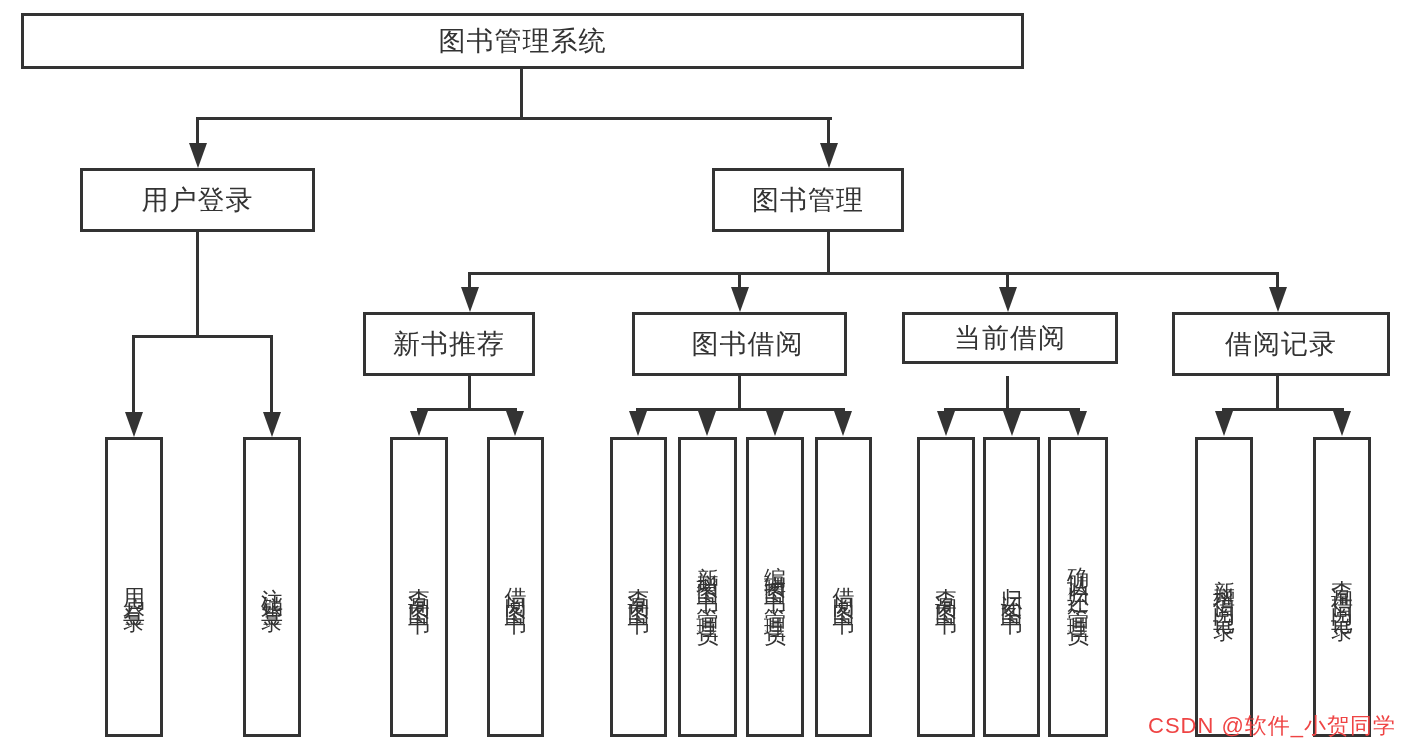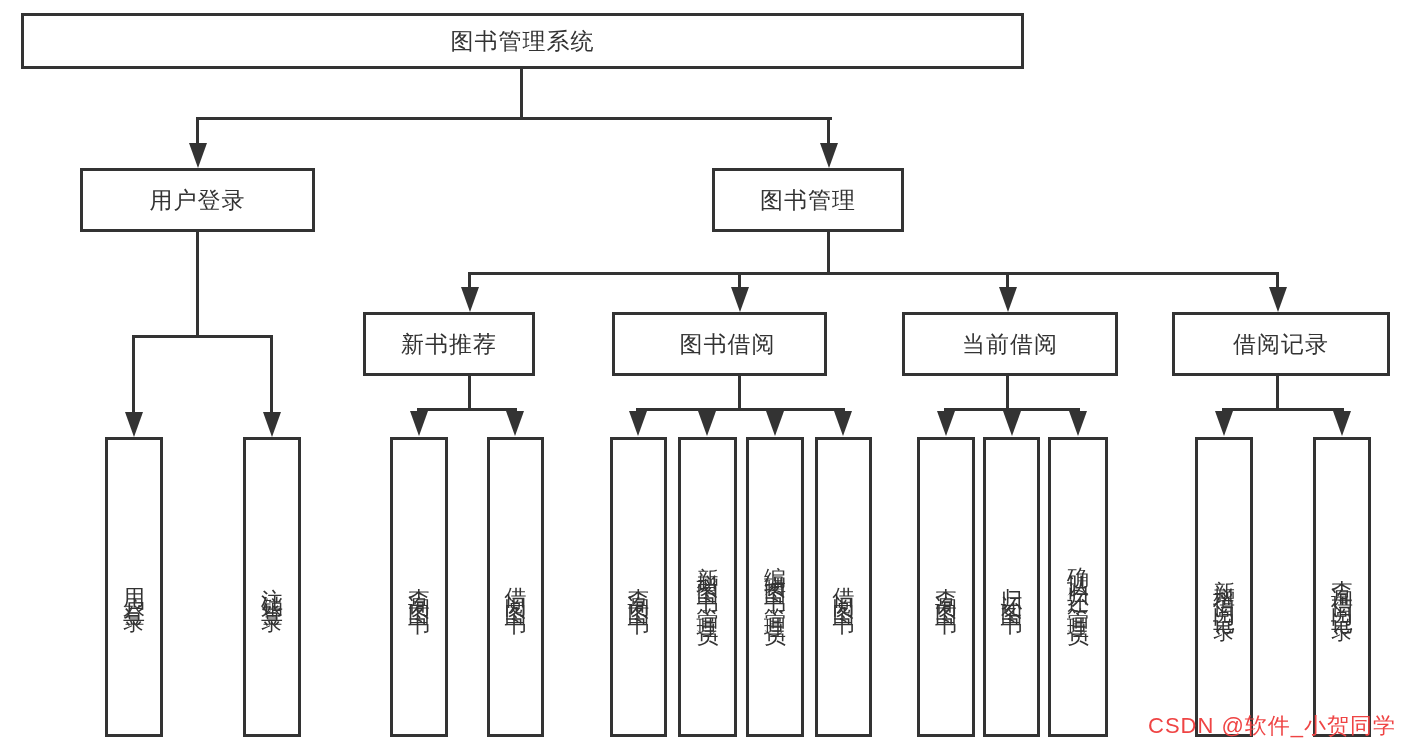--- a/index.html
+++ b/index.html
@@ -12,21 +12,21 @@
   }
   .box{
     position:absolute;
     box-sizing:border-box;
     background:#ffffff;
     border:3px solid #333333;
     display:flex;
     align-items:center;
     justify-content:center;
     color:#333333;
-    font-size:23px;
+    font-size:27px;
     letter-spacing:1px;
     white-space:nowrap;
     z-index:2;
   }
   .vbox{
     writing-mode:vertical-rl;
     text-orientation:mixed;
     font-size:22px;
     letter-spacing:0.38em;
     white-space:normal;
@@ -60,22 +60,22 @@
 <body>
 
 <div class="canvas">
 
   <div class="box" style="left:21px;top:13px;width:1003px;height:56px;">图书管理系统</div>
 
   <div class="box" style="left:80px;top:168px;width:235px;height:64px;">用户登录</div>
   <div class="box" style="left:712px;top:168px;width:192px;height:64px;">图书管理</div>
 
   <div class="box" style="left:363px;top:312px;width:172px;height:64px;">新书推荐</div>
-  <div class="box" style="left:612px;top:312px;width:215px;height:64px;padding-left:16px;">图书借阅</div>
-  <div class="box" style="left:902px;top:312px;width:216px;height:64px;">当前借阅</div>
+  <div class="box" style="left:632px;top:312px;width:215px;height:64px;padding-left:16px;">图书借阅</div>
+  <div class="box" style="left:902px;top:312px;width:216px;height:52px;">当前借阅</div>
   <div class="box" style="left:1172px;top:312px;width:218px;height:64px;">借阅记录</div>
 
   <div class="box vbox" style="left:105px;top:437px;width:58px;height:300px;">用户登录</div>
   <div class="box vbox" style="left:243px;top:437px;width:58px;height:300px;">注销登录</div>
 
   <div class="box vbox" style="left:390px;top:437px;width:58px;height:300px;">查询图书</div>
   <div class="box vbox" style="left:487px;top:437px;width:57px;height:300px;">借阅图书</div>
 
   <div class="box vbox" style="left:610px;top:437px;width:57px;height:300px;">查询图书</div>
   <div class="box vbox" style="left:678px;top:437px;width:59px;height:300px;">新增图书（管理员）</div>

